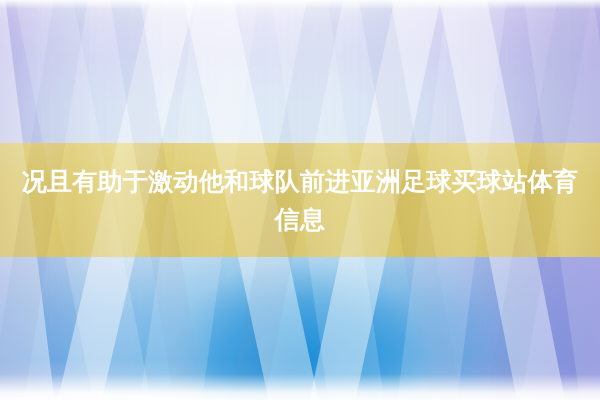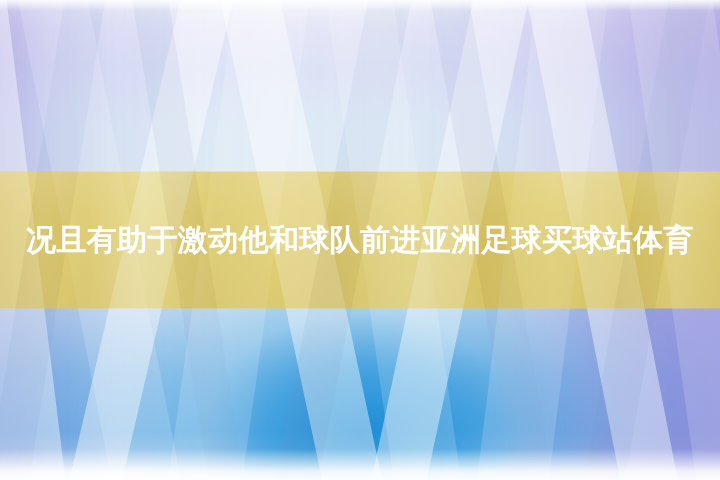--- a/index.html
+++ b/index.html
@@ -257,20 +257,21 @@
     <div class="slab dk" style="left:394px; width:32px;  transform:skewX(10deg);"></div>
     <div class="slab xl" style="left:422px; width:60px;  transform:skewX(-7deg);"></div>
     <div class="slab lt" style="left:478px; width:48px;  transform:skewX(11deg);"></div>
     <div class="slab dk" style="left:522px; width:34px;  transform:skewX(-10deg);"></div>
     <div class="slab xl" style="left:552px; width:70px;  transform:skewX(8deg);"></div>
     <div class="gold-sheen"></div>
   </div>
 
   <div class="headline">
     <div class="line">况且有助于激动他和球队前进亚洲足球买球站体育</div>
+    <div class="line">信息</div>
   </div>
 
   <div class="top-fade"></div>
   <div class="bottom-fade"></div>
 
   <div class="watermark"></div>
 
 </div>
 
 </body></html>

